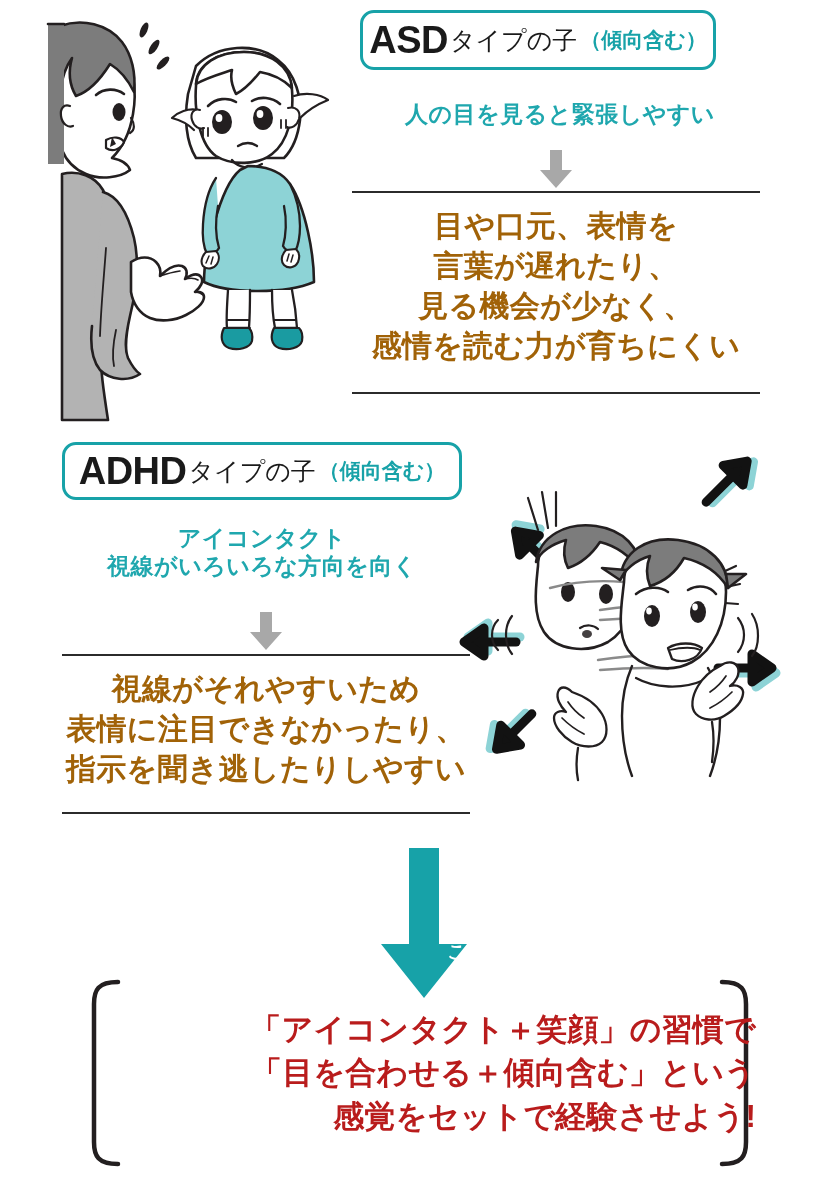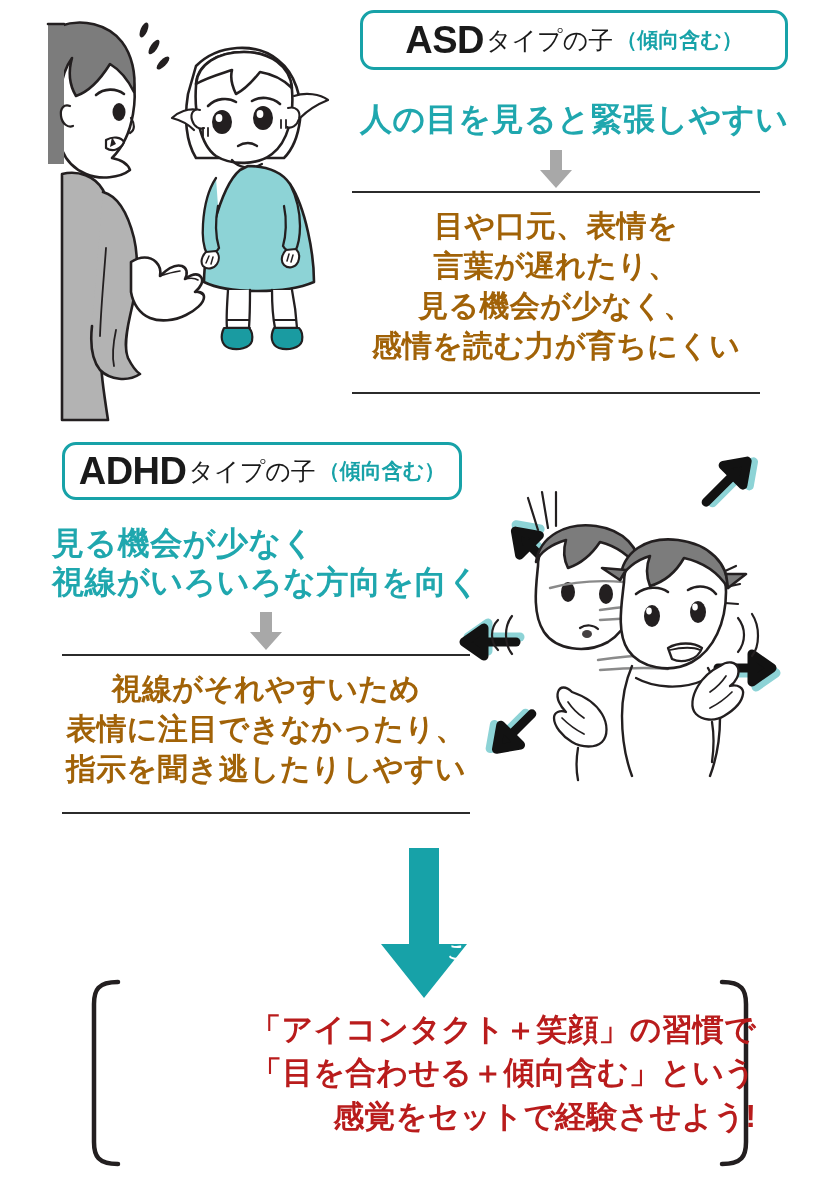--- a/index.html
+++ b/index.html
@@ -48,24 +48,25 @@
     font-size: 21px;
     font-weight: 700;
     color: #17a2a8;
     margin-left: 3px;
   }
 
   
   .lead {
     position: absolute;
     color: #1fa7ae;
-    font-size: 32px;
+    font-size: 23px;
     font-weight: 700;
     line-height: 1.22;
     letter-spacing: 0.5px;
+    text-align: center;
     white-space: nowrap;
   }
 
   
   .grey-arrow {
     position: absolute;
     width: 34px;
     height: 40px;
   }
 
@@ -278,21 +279,21 @@
       <path d="M274 320 L 296 320 M275 328 L 297 328" stroke-width="2" fill="none"></path>
 
       <path d="M224 328 C 220 336, 221 345, 229 348
                C 238 351, 250 348, 252 341 C 253 335, 251 330, 249 328 Z" fill="#1a9ba1" stroke="#231f20" stroke-width="2.2"></path>
       <path d="M274 328 C 270 336, 271 345, 279 348
                C 288 351, 300 348, 302 341 C 303 335, 301 330, 299 328 Z" fill="#1a9ba1" stroke="#231f20" stroke-width="2.2"></path>
     </g>
   </svg>
 </div>
 
-<div class="pill" style="left:360px; top:10px; width:428px; height:60px;">
+<div class="pill" style="left:360px; top:10px; width:356px; height:60px;">
   <span class="code">ASD</span>
   <span class="kind">タイプの子</span>
   <span class="paren">（傾向含む）</span>
 </div>
 
 <div class="lead" style="left:360px; top:100px; width:400px;">
   <span>人の目を見ると緊張しやすい</span>
 </div>
 
 <div class="grey-arrow" style="left:539px; top:150px;">
@@ -482,21 +483,21 @@
   </svg>
 </div>
 
 <div class="pill" style="left:62px; top:442px; width:400px; height:58px;text-align:center;">
   <span class="code">ADHD</span>
   <span class="kind">タイプの子</span>
   <span class="paren">（傾向含む）</span>
 </div>
 
 <div class="lead" style="left:52px; top:524px; width:420px;">
-  <div>見る機会が少なく</div>
+  <div>アイコンタクト</div>
   <div>視線がいろいろな方向を向く</div>
 </div>
 
 <div class="grey-arrow" style="left:249px; top:612px;">
   <svg width="34" height="40" viewBox="0 0 34 40" aria-hidden="true">
     <path d="M11 0 H23 V20 H33 L17 38 L1 20 H11 Z" fill="#a8a8a8"></path>
   </svg>
 </div>
 
 <div class="rule" style="left:62px; top:654px; width:408px;"></div>

